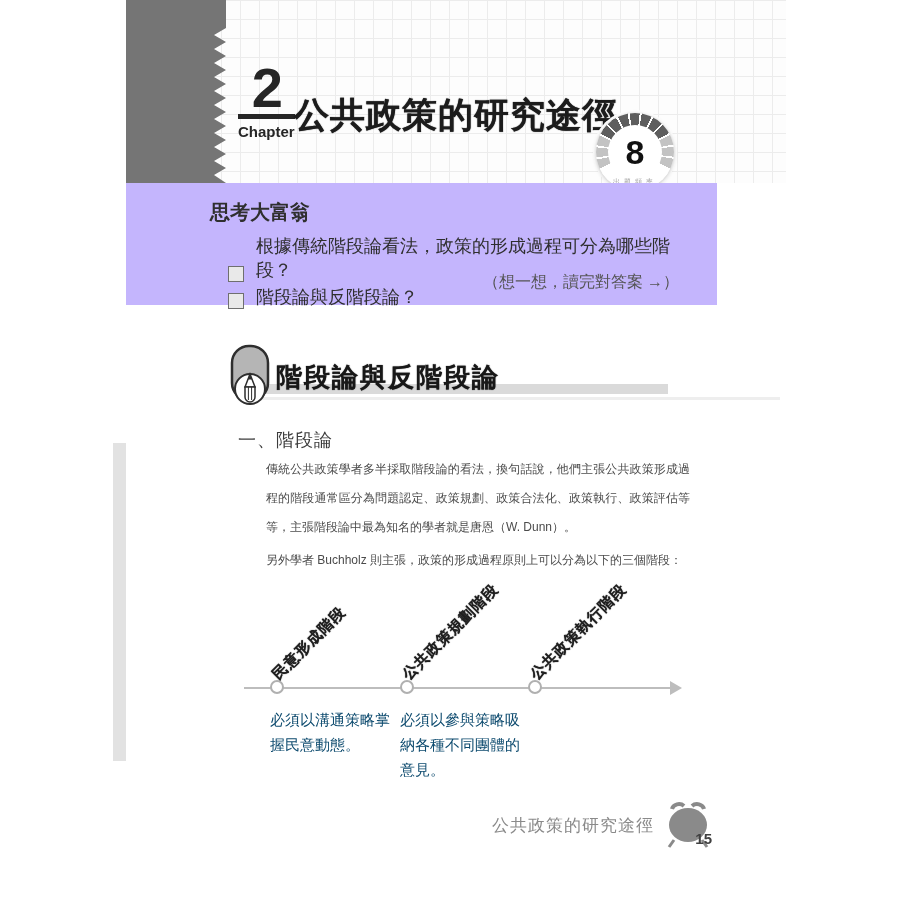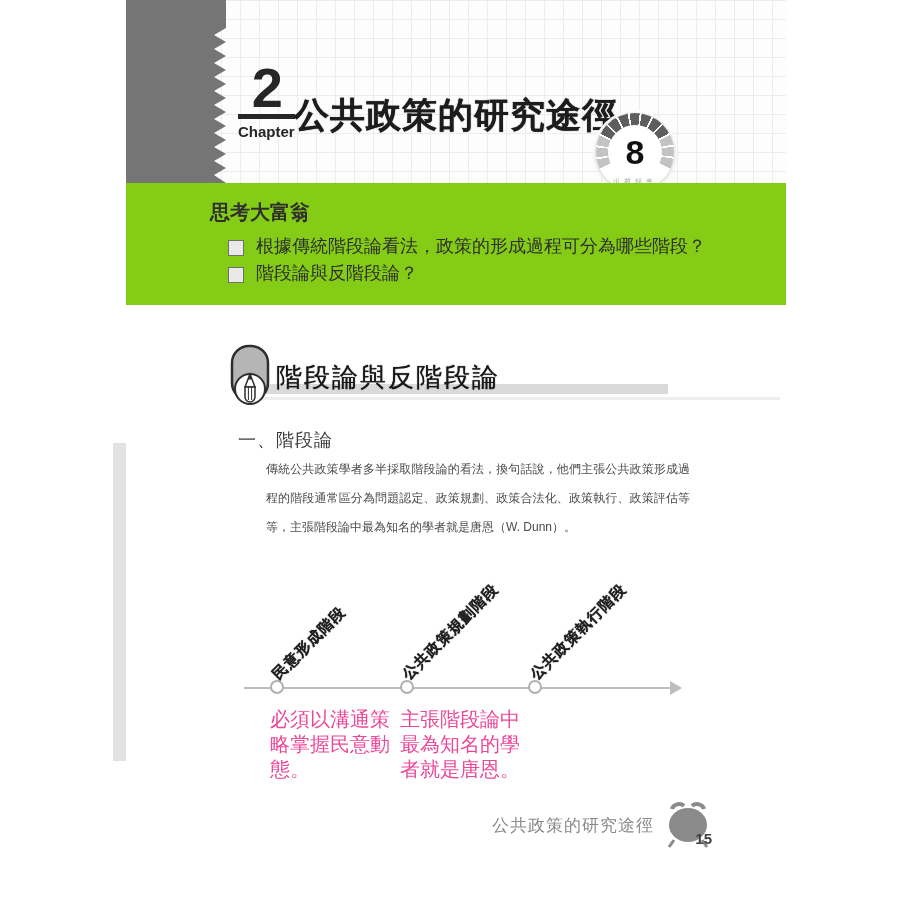--- a/index.html
+++ b/index.html
@@ -41,43 +41,43 @@
     box-shadow:0 1px 4px rgba(0,0,0,.25), 0 0 0 3px #fff;
   }
   .gauge-center { position:absolute; left:12px; top:12px; width:54px; height:54px;
     border-radius:50%; background:#fff; display:flex; align-items:center;
     justify-content:center; }
   .gauge-value { font-size:34px; font-weight:bold; color:#111; }
   .gauge-caption { position:absolute; left:0; right:0; bottom:4px; text-align:center;
     font-size:7px; color:#9a9a9a; letter-spacing:4px; }
 
   
-  .quiz-box { position:absolute; left:126px; top:183px; width:660px; height:122px;
-    background:#84cc16; font-family:"Liberation Serif", serif; color:#2f2f2f;
+  .quiz-box { position:absolute; left:126px; top:183px; width:591px; height:122px;
+    background:#c4b5fd; font-family:"Liberation Serif", serif; color:#2f2f2f;
     padding:16px 30px 0 84px; }
   .quiz-title { font-size:20px; font-weight:bold; margin-bottom:8px; }
-  .quiz-row { display:flex; align-items:center; margin:3px 0 3px 18px;
+  .quiz-row { display:flex; align-items:flex-end; margin:3px 0 3px 18px;
     font-size:18px; line-height:24px; }
   .checkbox { width:16px; height:16px; border:1.5px solid #6f6f6f; background:#e9e9e9;
     margin:3px 12px 0 0; flex:0 0 auto; cursor:pointer; }
   .quiz-hint { position:absolute; right:38px; bottom:12px; font-size:16px; color:#555; }
 
   
   .edge-strip { position:absolute; left:113px; top:443px; width:13px; height:318px;
     background:#e2e2e2; }
 
   
   .section-row { position:absolute; left:228px; top:344px; width:556px; height:72px; }
   .pencil-badge { position:absolute; left:0; top:0; }
   .section-bar { position:absolute; left:32px; top:40px; width:408px; height:10px;
     background:#dadada; }
   .section-line { position:absolute; left:32px; top:53px; width:520px; height:3px;
     background:#eeeeee; }
   .section-title { position:absolute; left:48px; top:16px; font-size:26px;
-    font-weight:400; color:#181818; letter-spacing:2px; text-shadow:0 0 1px #181818; }
+    font-weight:700; color:#181818; letter-spacing:2px; text-shadow:0 0 1px #181818; }
 
   
   .content-heading { position:absolute; left:238px; top:428px; font-size:18px;
     font-weight:normal; color:#3c3c3c; letter-spacing:1px; }
   .para { position:absolute; left:266px; width:424px; font-size:12px; color:#4b4b4b;
     line-height:29px; text-align:justify; }
   .para1 { top:455px; }
   .para2 { top:546px; }
 
   
@@ -85,21 +85,21 @@
   .tl-line { position:absolute; left:14px; top:95px; width:428px; height:2px;
     background:#bdbdbd; }
   .tl-arrow { position:absolute; left:440px; top:89px; width:0; height:0;
     border-left:12px solid #bdbdbd; border-top:7px solid transparent;
     border-bottom:7px solid transparent; }
   .tl-node { position:absolute; top:88px; width:14px; height:14px; background:#fff;
     border:2px solid #b0b0b0; border-radius:50%; }
   .tl-label { position:absolute; bottom:108px; white-space:nowrap; font-size:15px;
     font-weight:bold; color:#1f1f1f; transform:rotate(-45deg);
     transform-origin:left bottom; letter-spacing:1px; text-shadow:0 0 1px #1f1f1f; }
-  .tl-desc { position:absolute; top:115px; width:128px; font-size:20px; color:#ec4899;
+  .tl-desc { position:absolute; top:115px; width:128px; font-size:15px; color:#0c4a6e;
     line-height:25px; }
 
   
   .footer { position:absolute; left:0; top:800px; width:712px; display:flex;
     justify-content:flex-end; align-items:center; gap:10px; }
   .footer-title { font-size:17px; color:#8a8a8a; letter-spacing:1px; }
   .page-clock { position:relative; width:48px; height:50px; }
   .page-num { position:absolute; left:0; top:13px; width:48px; text-align:right;
     font-size:15px; font-weight:bold; color:#404040;margin-top:17px; }
 </style>
@@ -127,20 +127,21 @@
   <div class="quiz-box">
     <div class="quiz-title">思考大富翁</div>
     <div class="quiz-row">
       <span class="checkbox"></span>
       <span>根據傳統階段論看法，政策的形成過程可分為哪些階段？</span>
     </div>
     <div class="quiz-row">
       <span class="checkbox"></span>
       <span>階段論與反階段論？</span>
     </div>
+    <div class="quiz-hint">（想一想，讀完對答案 →）</div>
   </div>
 
   <div class="edge-strip"></div>
 
   <div class="section-row">
     <div class="section-bar"></div>
     <div class="section-line"></div>
     <svg class="pencil-badge" width="46" height="66" viewBox="0 0 46 66">
       <rect x="4" y="2" width="36" height="54" rx="17" fill="#b5b5b5" stroke="#2e2e2e" stroke-width="2.5"></rect>
       <circle cx="22" cy="45" r="15" fill="#ffffff" stroke="#2e2e2e" stroke-width="2"></circle>
@@ -148,35 +149,36 @@
       <polygon points="22,30 20,35.5 24,35.5" fill="#2e2e2e"></polygon>
       <path d="M17,43 h10 v10 a5 5 0 0 1 -10 0 z" fill="#ffffff" stroke="#2e2e2e" stroke-width="1.5"></path>
       <line x1="20.4" y1="43" x2="20.4" y2="56" stroke="#2e2e2e" stroke-width="1"></line>
       <line x1="23.6" y1="43" x2="23.6" y2="56" stroke="#2e2e2e" stroke-width="1"></line>
     </svg>
     <div class="section-title">階段論與反階段論</div>
   </div>
 
   <div class="content-heading">一、階段論</div>
   <div class="para para1">傳統公共政策學者多半採取階段論的看法，換句話說，他們主張公共政策形成過程的階段通常區分為問題認定、政策規劃、政策合法化、政策執行、政策評估等等，主張階段論中最為知名的學者就是唐恩（W. Dunn）。</div>
+  <div class="para para2">另外學者 Buchholz 則主張，政策的形成過程原則上可以分為以下的三個階段：</div>
 
   <div class="timeline">
     <div class="tl-line"></div>
     <div class="tl-arrow"></div>
 
     <div class="tl-node" style="left:40px"></div>
     <div class="tl-node" style="left:170px"></div>
     <div class="tl-node" style="left:298px"></div>
 
     <div class="tl-label" style="left:52px">民意形成階段</div>
     <div class="tl-label" style="left:182px">公共政策規劃階段</div>
     <div class="tl-label" style="left:310px">公共政策執行階段</div>
 
     <div class="tl-desc" style="left:40px">必須以溝通策略掌握民意動態。</div>
-    <div class="tl-desc" style="left:170px">主張階段論中最為知名的學者就是唐恩。</div>
+    <div class="tl-desc" style="left:170px">必須以參與策略吸納各種不同團體的意見。</div>
   </div>
 
   <div class="footer">
     <span class="footer-title">公共政策的研究途徑</span>
     <div class="page-clock">
       <svg width="48" height="50" viewBox="0 0 48 50">
         <path d="M8,9 a7 6 0 0 1 12 -3" fill="none" stroke="#8a8a8a" stroke-width="4"></path>
         <path d="M28,6 a7 6 0 0 1 12 3" fill="none" stroke="#8a8a8a" stroke-width="4"></path>
         <line x1="10" y1="40" x2="5" y2="47" stroke="#8a8a8a" stroke-width="3"></line>
         <line x1="38" y1="40" x2="43" y2="47" stroke="#8a8a8a" stroke-width="3"></line>

